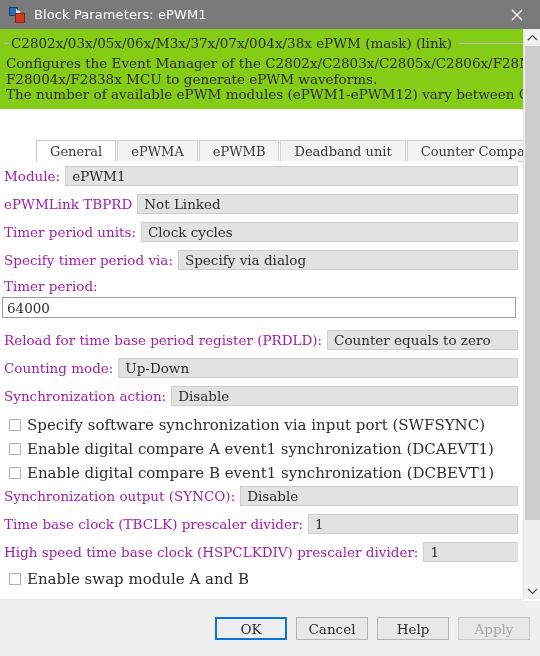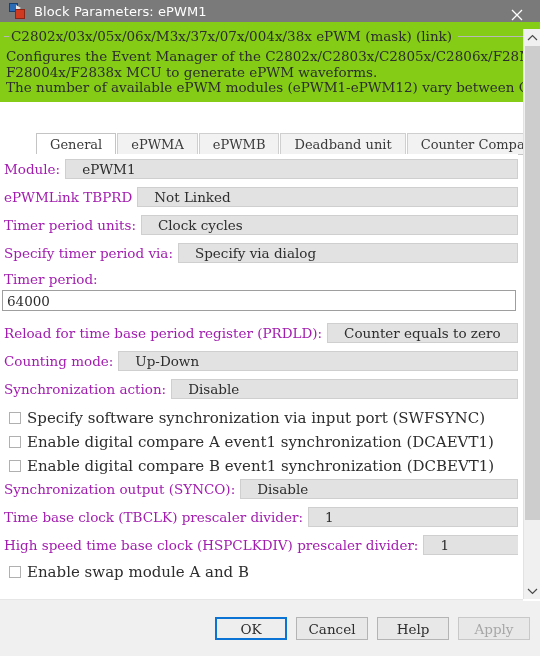--- a/index.html
+++ b/index.html
@@ -18,21 +18,21 @@
     width: 540px;
     height: 656px;
     background: #f0f0f0;
     box-sizing: border-box;
     display: flex;
     flex-direction: column;
   }
 
   
   .titlebar {
-    height: 22px;
+    height: 29px;
     background: #7a7a7a;
     display: flex;
     align-items: center;
     flex: 0 0 auto;
     position: relative;
   }
   .titlebar-icon {
     width: 16px;
     height: 16px;
     margin-left: 9px;
@@ -199,21 +199,21 @@
     font-family: "DejaVu Serif", "Liberation Serif", serif;
   }
   .combo {
     height: 20px;
     line-height: 19px;
     background: #e2e2e2;
     border: 1px solid #cfcfcf;
     box-sizing: border-box;
     font-size: 13.5px;
     color: #2d2d2d;
-    padding-left: 16px;
+    padding-left: 6px;
     margin-left: 5px;
     flex: 1 1 auto;
     overflow: hidden;
     cursor: pointer;
     font-family: "DejaVu Serif", "Liberation Serif", serif;
   }
   .textbox {
     height: 21px;
     line-height: 20px;
     background: #ffffff;

